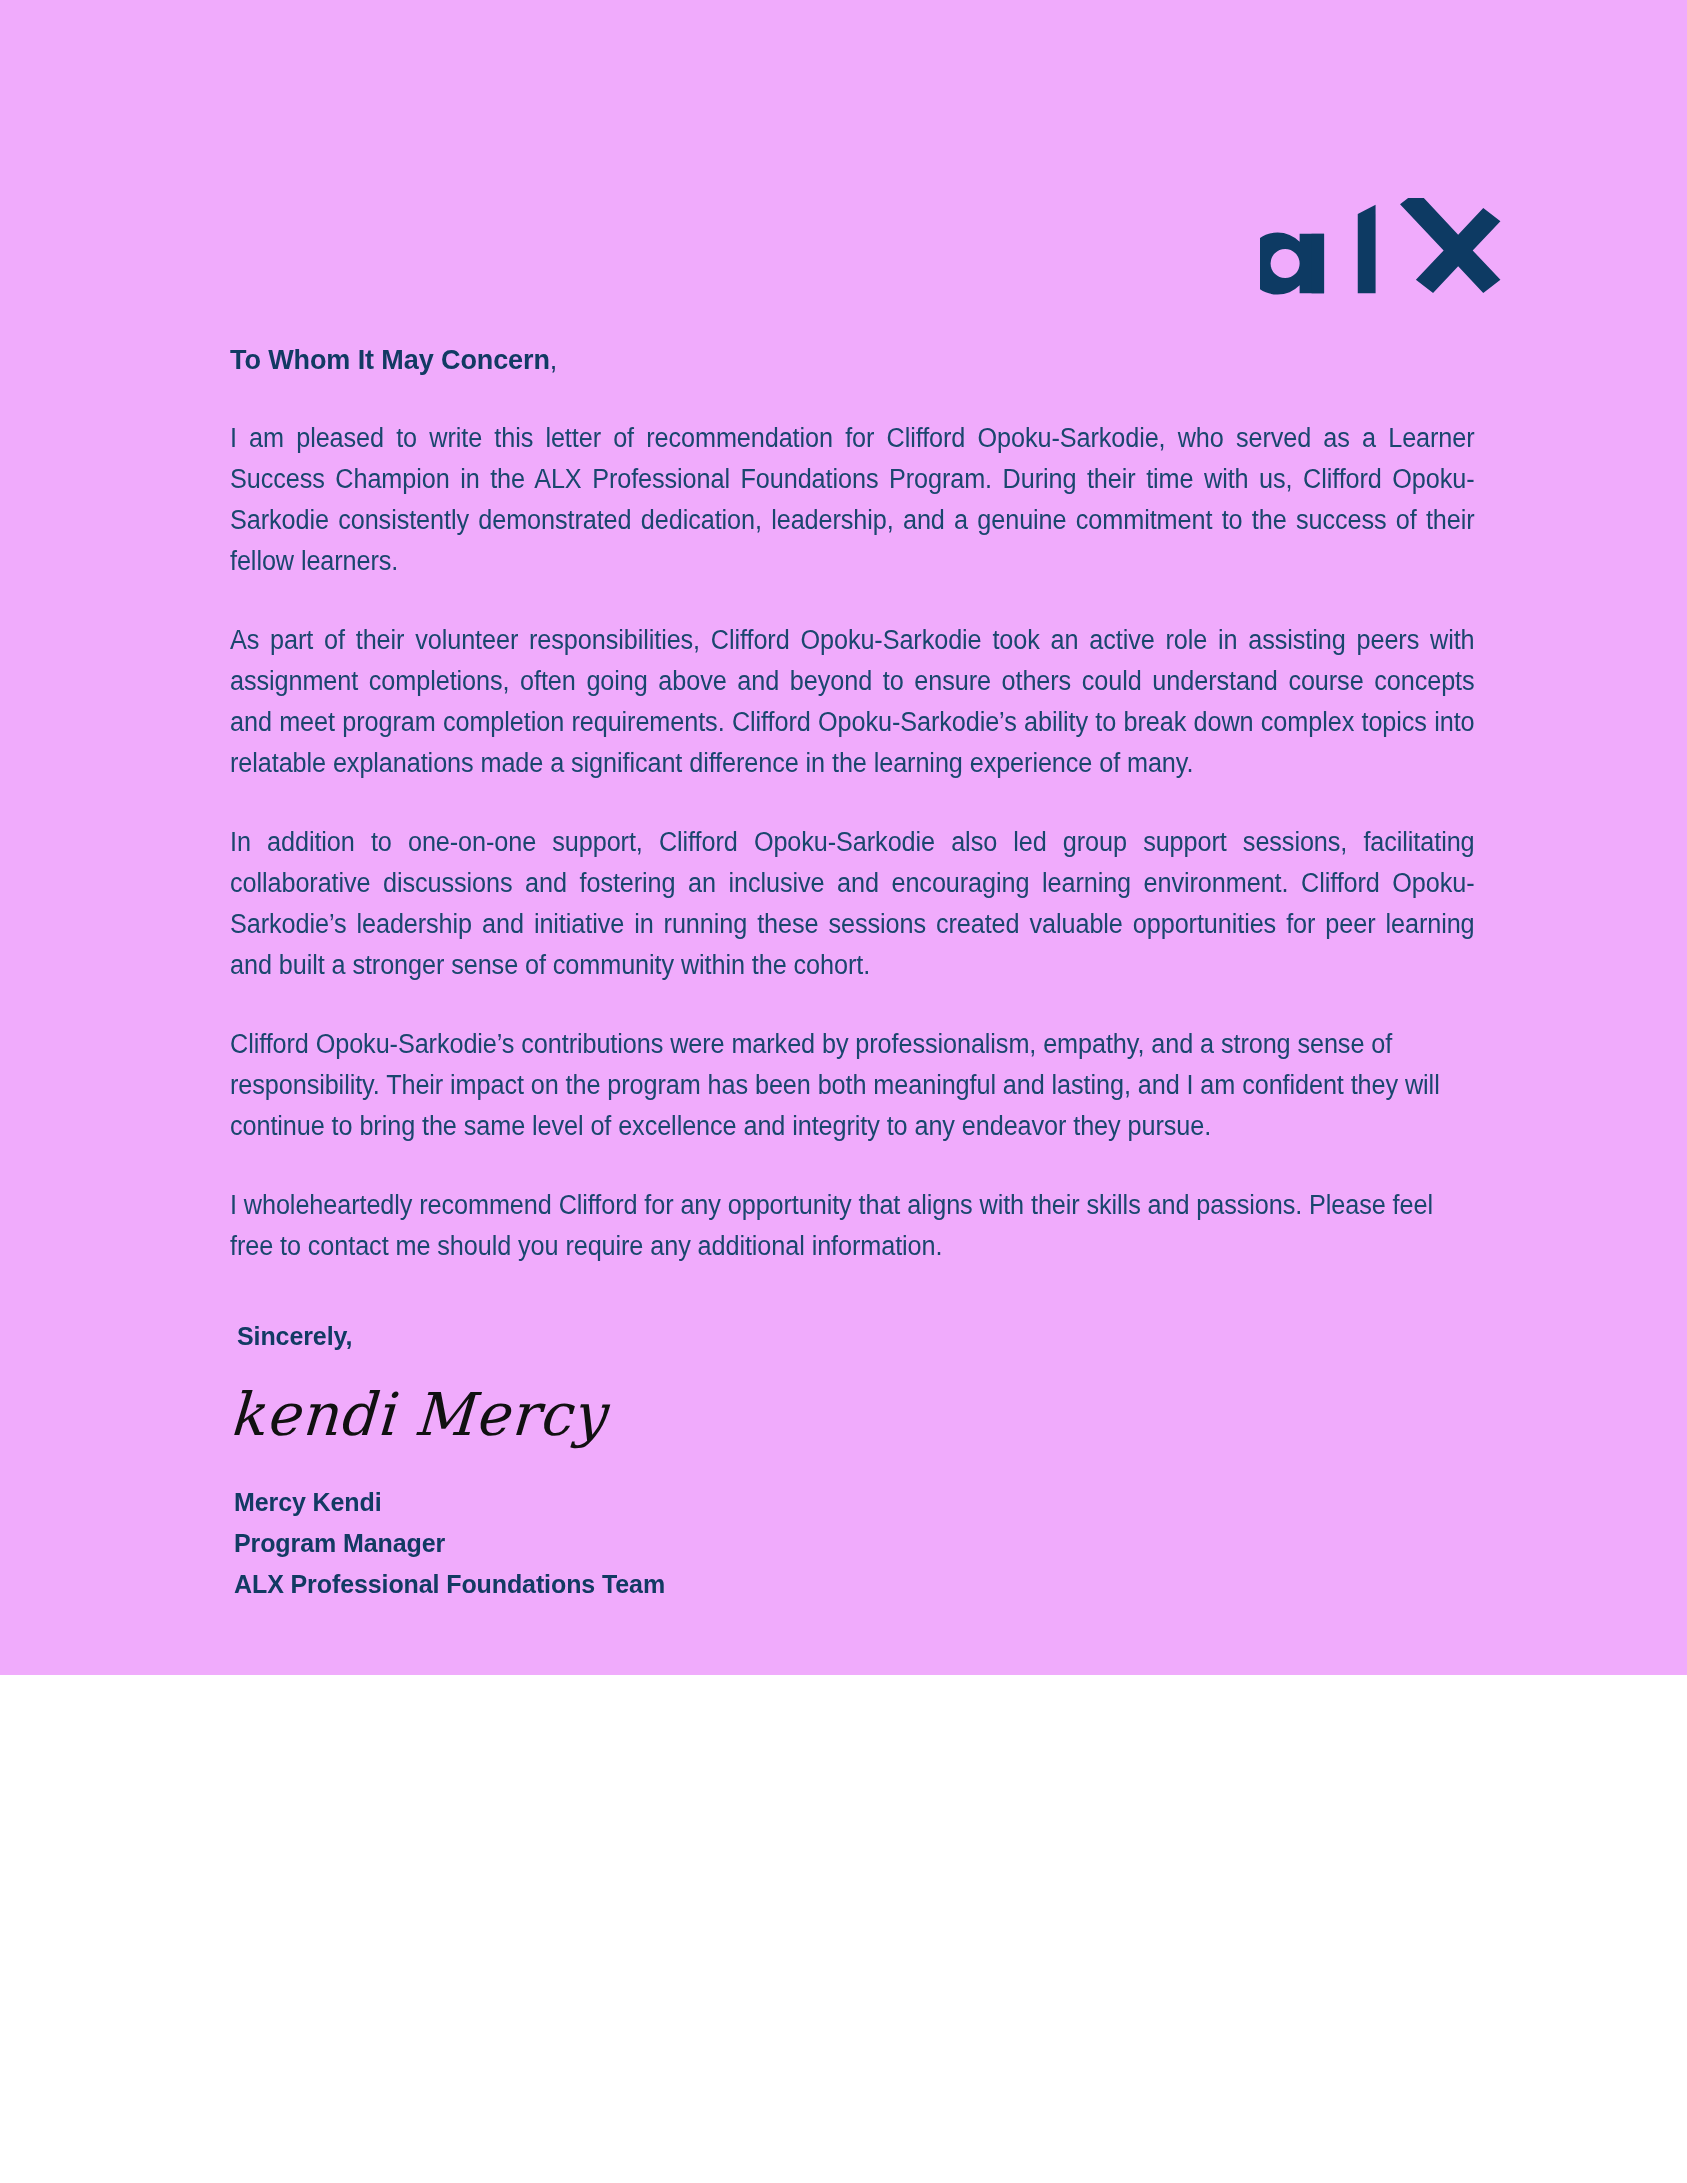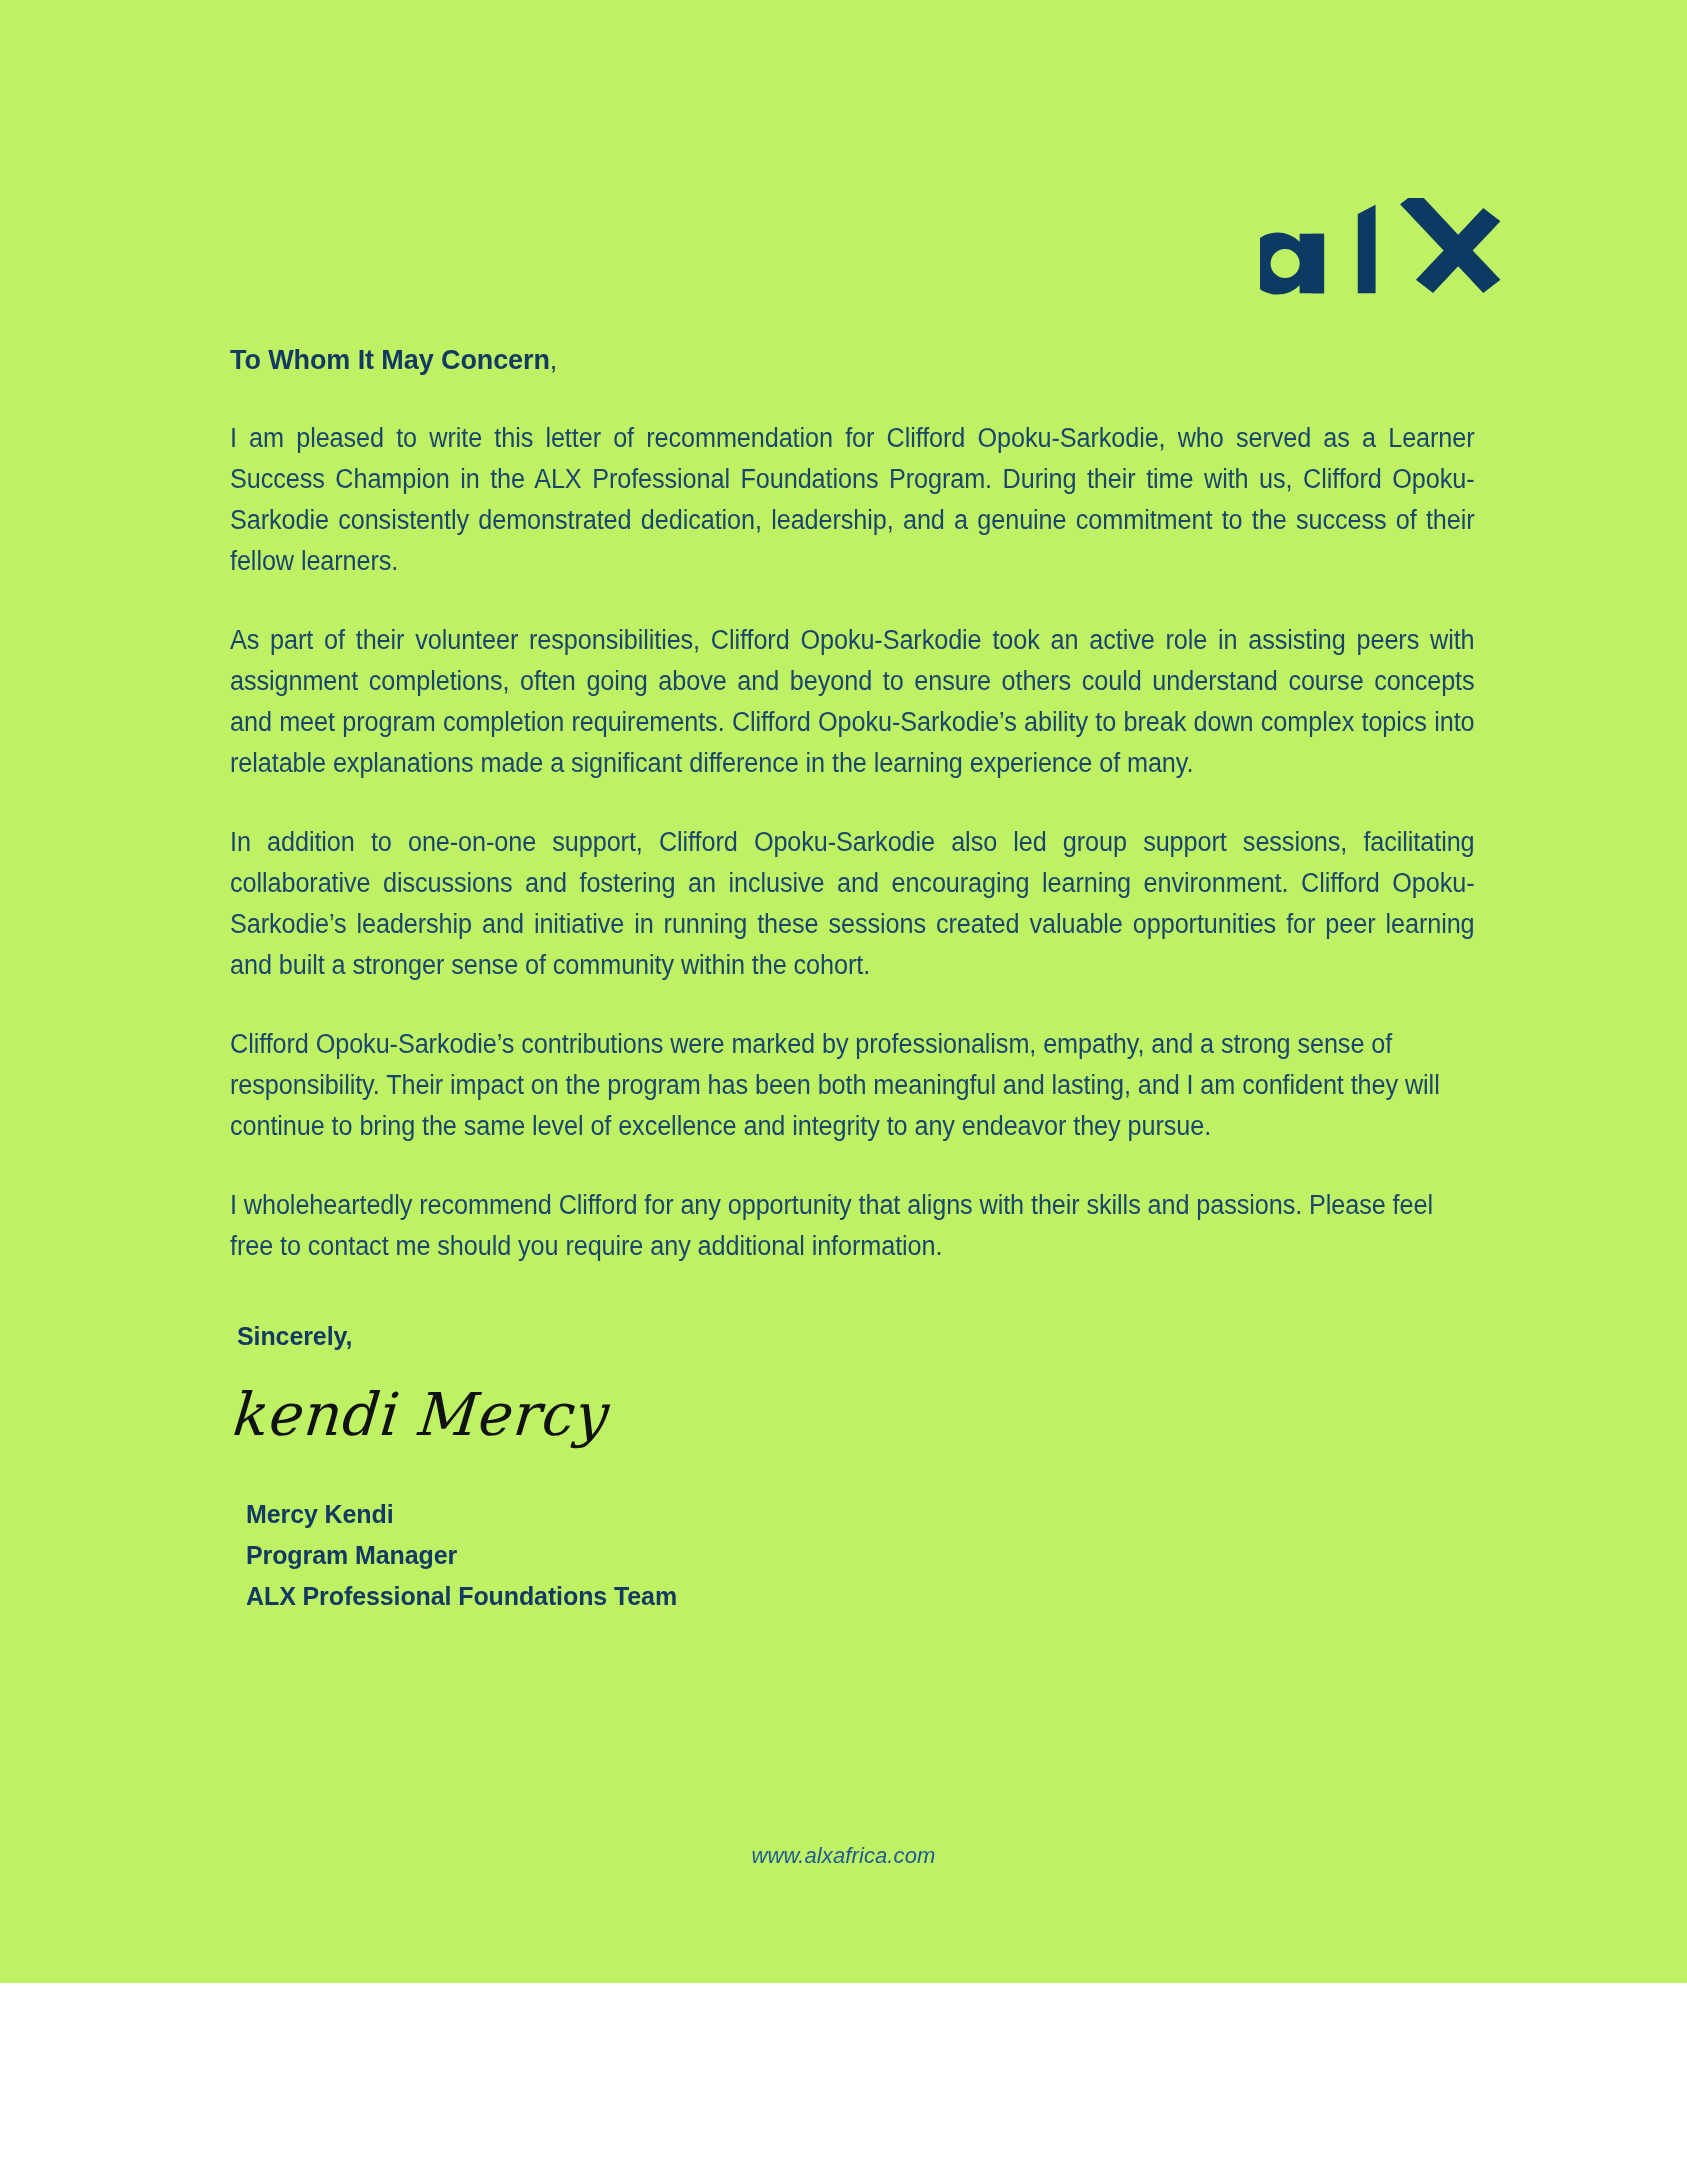--- a/index.html
+++ b/index.html
@@ -6,22 +6,22 @@
     margin: 0;
     padding: 0;
     background: #ffffff;
   }
   body {
     font-family: "Liberation Sans", sans-serif;
   }
   .page {
     position: relative;
     width: 1687px;
-    height: 1983px;
-    background: #bef264;
+    height: 1675px;
+    background: #f0abfc;
     box-sizing: border-box;
     overflow: hidden;
   }
 
   
   .logo-wrap {
     position: absolute;
     top: 198px;
     left: 1260px;
     width: 251px;
@@ -80,21 +80,21 @@
     color: #111111;
     letter-spacing: 0.7px;
     margin: 0;
     padding-left: 4px;
     transform: skewX(-6deg) scaleY(1.02);
     transform-origin: left center;
     white-space: nowrap;
   }
 
   .closing-block {
-    margin: 16px;
+    margin: 4px;
   }
   .closing-block div {
     font-size: 25px;
     font-weight: 700;
     color: #123a63;
     line-height: 41px;
     letter-spacing: -0.1px;
   }
 
   

